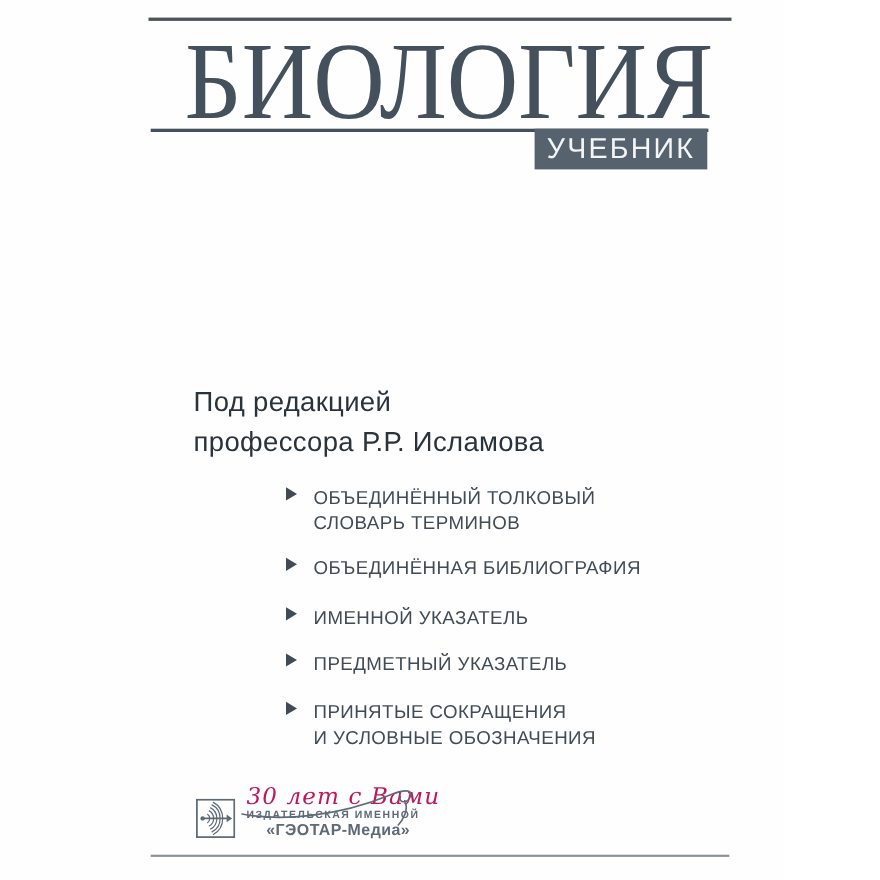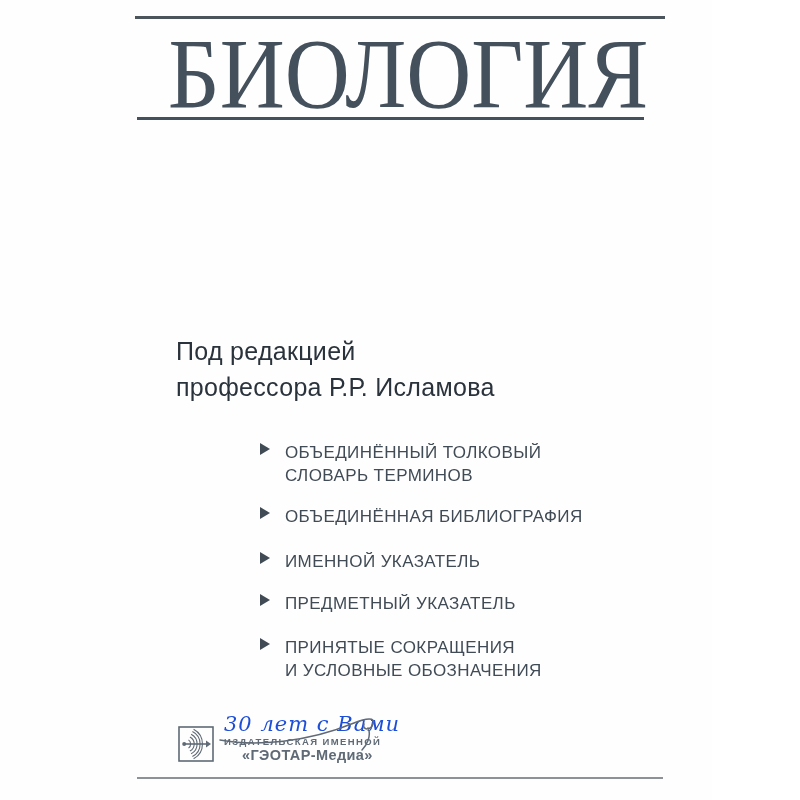--- a/index.html
+++ b/index.html
@@ -31,21 +31,21 @@
 
   .book-number{
     position:absolute;left:176px;top:170px;
     font-size:33px;color:#111418;letter-spacing:0.5px;
   }
   .subtitle{
     position:absolute;left:174px;top:234px;
     font-size:38px;line-height:1.18;color:#59636d;letter-spacing:0.8px;
   }
   .editor{
-    position:absolute;left:176px;top:333px;
+    position:absolute;left:176px;top:348px;
     font-size:25px;line-height:1.44;color:#2a323b;letter-spacing:0.3px;
   }
 
   
   .contents-item{
     position:absolute;left:260px;display:flex;align-items:flex-start;
     color:#414b55;
   }
   .bullet{
     width:0;height:0;margin-top:2px;flex:0 0 auto;
@@ -57,21 +57,21 @@
     margin-left:15px;font-size:17px;line-height:23px;letter-spacing:0.4px;
     font-weight:400;
   }
   .ci-0{top:441px;} .ci-1{top:505px;} .ci-2{top:550px;} .ci-3{top:592px;} .ci-4{top:636px;}
 
   
   .logo-box{position:absolute;left:178px;top:726px;width:36px;height:36px;}
   .anniversary{
     position:absolute;left:224px;top:712px;
     font-family:"DejaVu Serif",serif;font-style:italic;
-    font-size:21px;color:#1d4ed8;letter-spacing:1px;white-space:nowrap;
+    font-size:21px;color:#be185d;letter-spacing:1px;white-space:nowrap;
   }
   .swoosh{position:absolute;left:216px;top:706px;width:175px;height:58px;pointer-events:none;}
   .group-label{
     position:absolute;left:224px;top:736px;
     font-size:9.5px;font-weight:700;letter-spacing:1.4px;color:#5f6a76;white-space:nowrap;
   }
   .publisher-name{
     position:absolute;left:224px;top:747px;
     font-size:14.5px;font-weight:700;letter-spacing:0.4px;color:#5f6a76;white-space:nowrap;margin-left:18px;
   }
@@ -79,20 +79,23 @@
 </head>
 <body>
 
 <div class="page">
 
   <div class="top-rule"></div>
 
   <div class="book-title">БИОЛОГИЯ</div>
 
   <div class="title-rule"></div>
+  <div class="badge">
+    <span>УЧЕБНИК</span>
+  </div>
 
 
 
   <div class="editor preline">Под редакцией
 профессора Р.Р. Исламова</div>
 
   <div>
     <div class="contents-item ci-0">
       <span class="bullet"></span>
       <span class="contents-text preline">ОБЪЕДИНЁННЫЙ ТОЛКОВЫЙ

